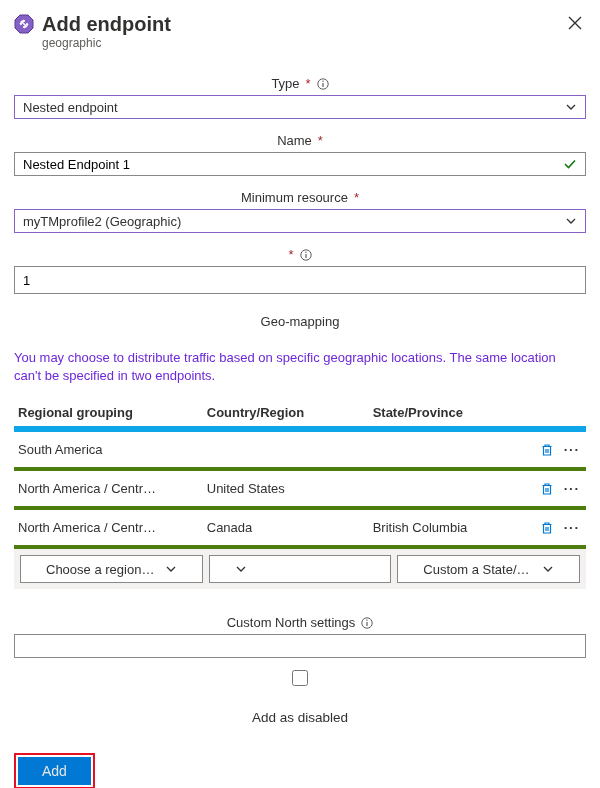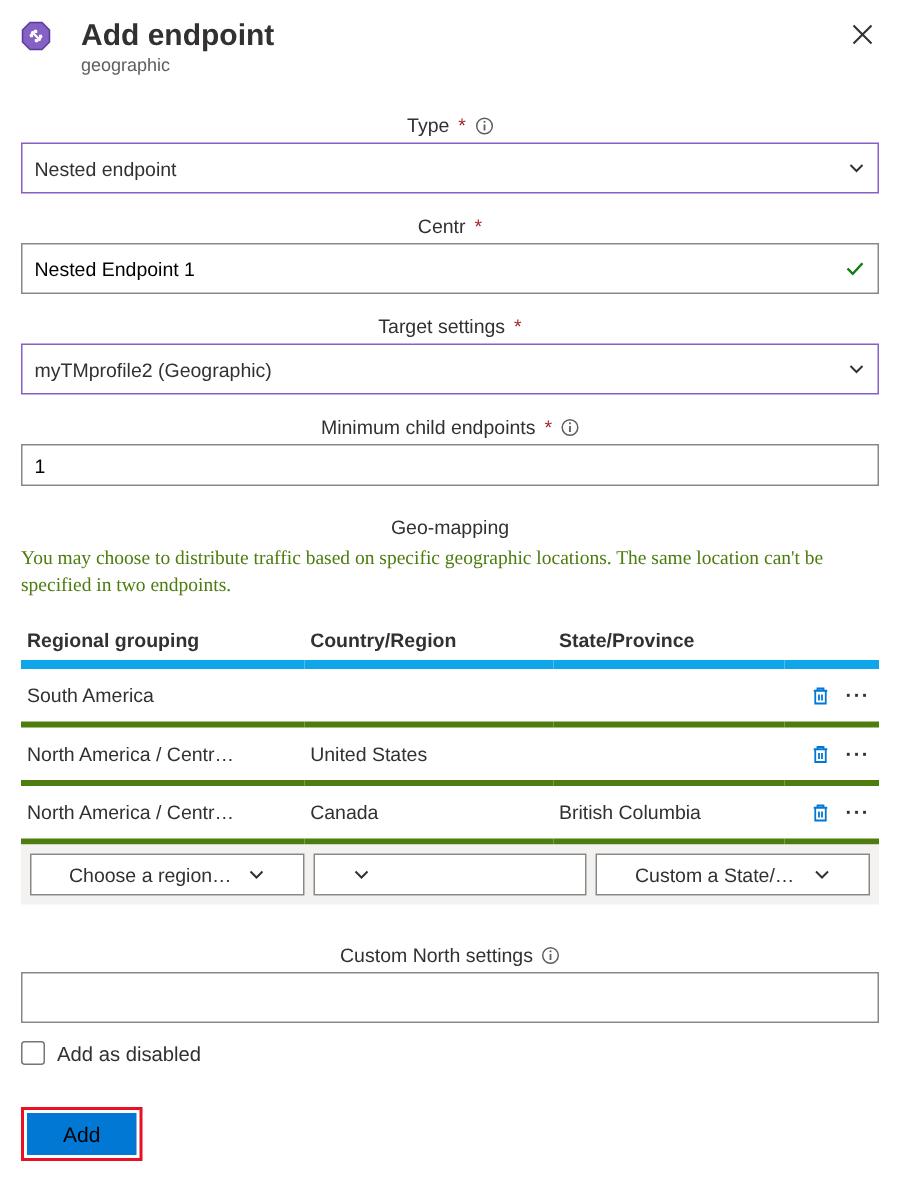--- a/index.html
+++ b/index.html
@@ -6,42 +6,42 @@
     body {
       margin: 0;
       padding: 0;
       font-family: "Segoe UI", -apple-system, Arial, sans-serif;
       font-size: 13px;
       color: #323130;
       background: #ffffff;
       width: 600px;
     }
     .panel { padding: 12px 14px 16px 14px; }
-    .header { display: flex; align-items: flex-start; gap: 20px; }
+    .header { display: flex; align-items: flex-start; gap: 8px; }
     .header-icon {
       width: 20px; height: 20px;
       flex: 0 0 auto;
       margin-top: 2px;
     }
     .header-text { flex: 1 1 auto; }
     .title { font-size: 20px; font-weight: 600; margin: 0; line-height: 1.2; }
     .subtitle { font-size: 12px; color: #605e5c; margin-top: 0px; }
     .close-btn {
       background: none; border: 0; padding: 4px; cursor: pointer;
       color: #323130; font-size: 14px;
     }
     .section { margin-top: 26px; }
     .field { margin-top: 14px; }
     .field:first-child { margin-top: 0; }
     .label-row { display: flex; align-items: center; gap: 6px; margin-bottom: 4px; font-size: 13px; justify-content: center; }
     .req { color: #a4262c; }
     .info-icon { width: 12px; height: 12px; color: #605e5c; display: inline-flex; }
     .select-control, .text-control {
       width: 100%;
-      height: 34px;
+      height: 24px;
       border: 1px solid #8a8886;
       background: #ffffff;
       display: flex;
       align-items: center;
       padding: 0 8px;
       font-size: 13px;
       position: relative;
     }
     .select-control.purple, .text-control.purple { border-color: #8661c5; }
     .select-control .value { flex: 1 1 auto; color: #323130; }
@@ -56,21 +56,21 @@
       display: flex; align-items: center;
     }
     .num-control input {
       width: 100%;
       height: 100%;
       border: 1px solid #8a8886;
       padding: 0 8px;
       font: inherit;
       outline: none;
     }
-    .desc { font-size: 13px; color: #4d7c0f; line-height: 1.4; margin-top: 4px; font-family: Liberation Serif, serif; }
+    .desc { font-size: 13px; color: #6d28d9; line-height: 1.4; margin-top: 20px; }
     .geo-table {
       width: 100%;
       border-collapse: collapse;
       margin-top: 14px;
       table-layout: fixed;
     }
     .geo-table th {
       text-align: left;
       font-weight: 600;
       font-size: 13px;
@@ -98,31 +98,31 @@
       height: 28px;
       background: #ffffff;
       border: 1px solid #8a8886;
       display: flex; align-items: center;
       padding: 0 25px;
       font-size: 13px;
       overflow: hidden;
       gap: 4px;
     }
     .chooser .cvalue { flex: 1 1 auto; white-space: nowrap; overflow: hidden; text-overflow: ellipsis; }
-    .checkbox-row { display: flex; align-items: center; gap: 8px; margin-top: 12px; font-size: 13.5px;}
+    .checkbox-row { display: flex; align-items: center; gap: 24px; margin-top: 12px; font-size: 13.5px; flex-direction: column;}
     input[type=checkbox]{ width:16px; height:16px; margin:0; }
     .footer { margin-top: 28px; }
     .add-highlight {
       display: inline-block;
       border: 2px solid #e81123;
       padding: 2px;
     }
     .primary-btn {
       background: #0078d4;
-      color: #000000;
+      color: #e5e5e5;
       border: 0;
       padding: 6px 24px;
       font-size: 14px;
       cursor: pointer;
       text-align: center;
     }
     svg { display: block; }
     .col-actions { width: 60px; }
   </style>
 </head>
@@ -169,51 +169,50 @@
         <span class="chevron">
           <svg viewBox="0 0 12 12" width="12" height="12">
               <path d="M2 4 L6 8 L10 4" fill="none" stroke="#323130" stroke-width="1.3"></path>
             </svg>
         </span>
       </div>
     </div>
 
     <div class="field">
       <div class="label-row">
-        <span>Centr</span>
+        <span>Name</span>
         <span class="req">*</span>
       </div>
       <div class="text-control">
         <input type="text" value="Nested Endpoint 1" style="">
         <span class="valid-check">
           <svg viewBox="0 0 14 14" width="14" height="14">
               <path d="M2 7 L5.5 10.5 L12 3.5" fill="none" stroke="#107c10" stroke-width="1.6"></path>
             </svg>
         </span>
       </div>
     </div>
 
     <div class="field">
       <div class="label-row">
-        <span>Target settings</span>
+        <span>Minimum resource</span>
         <span class="req">*</span>
       </div>
       <div class="select-control purple">
         <span class="value">myTMprofile2 (Geographic)</span>
         <span class="chevron">
           <svg viewBox="0 0 12 12" width="12" height="12">
               <path d="M2 4 L6 8 L10 4" fill="none" stroke="#323130" stroke-width="1.3"></path>
             </svg>
         </span>
       </div>
     </div>
 
     <div class="field">
       <div class="label-row">
-        <span>Minimum child endpoints</span>
         <span class="req">*</span>
         <span class="info-icon">
           <svg viewBox="0 0 12 12" width="12" height="12">
               <circle cx="6" cy="6" r="5.2" fill="none" stroke="#605e5c" stroke-width="1"></circle>
               <rect x="5.4" y="5" width="1.2" height="4" fill="#605e5c"></rect>
               <rect x="5.4" y="2.6" width="1.2" height="1.2" fill="#605e5c"></rect>
             </svg>
         </span>
       </div>
       <div class="num-control">

